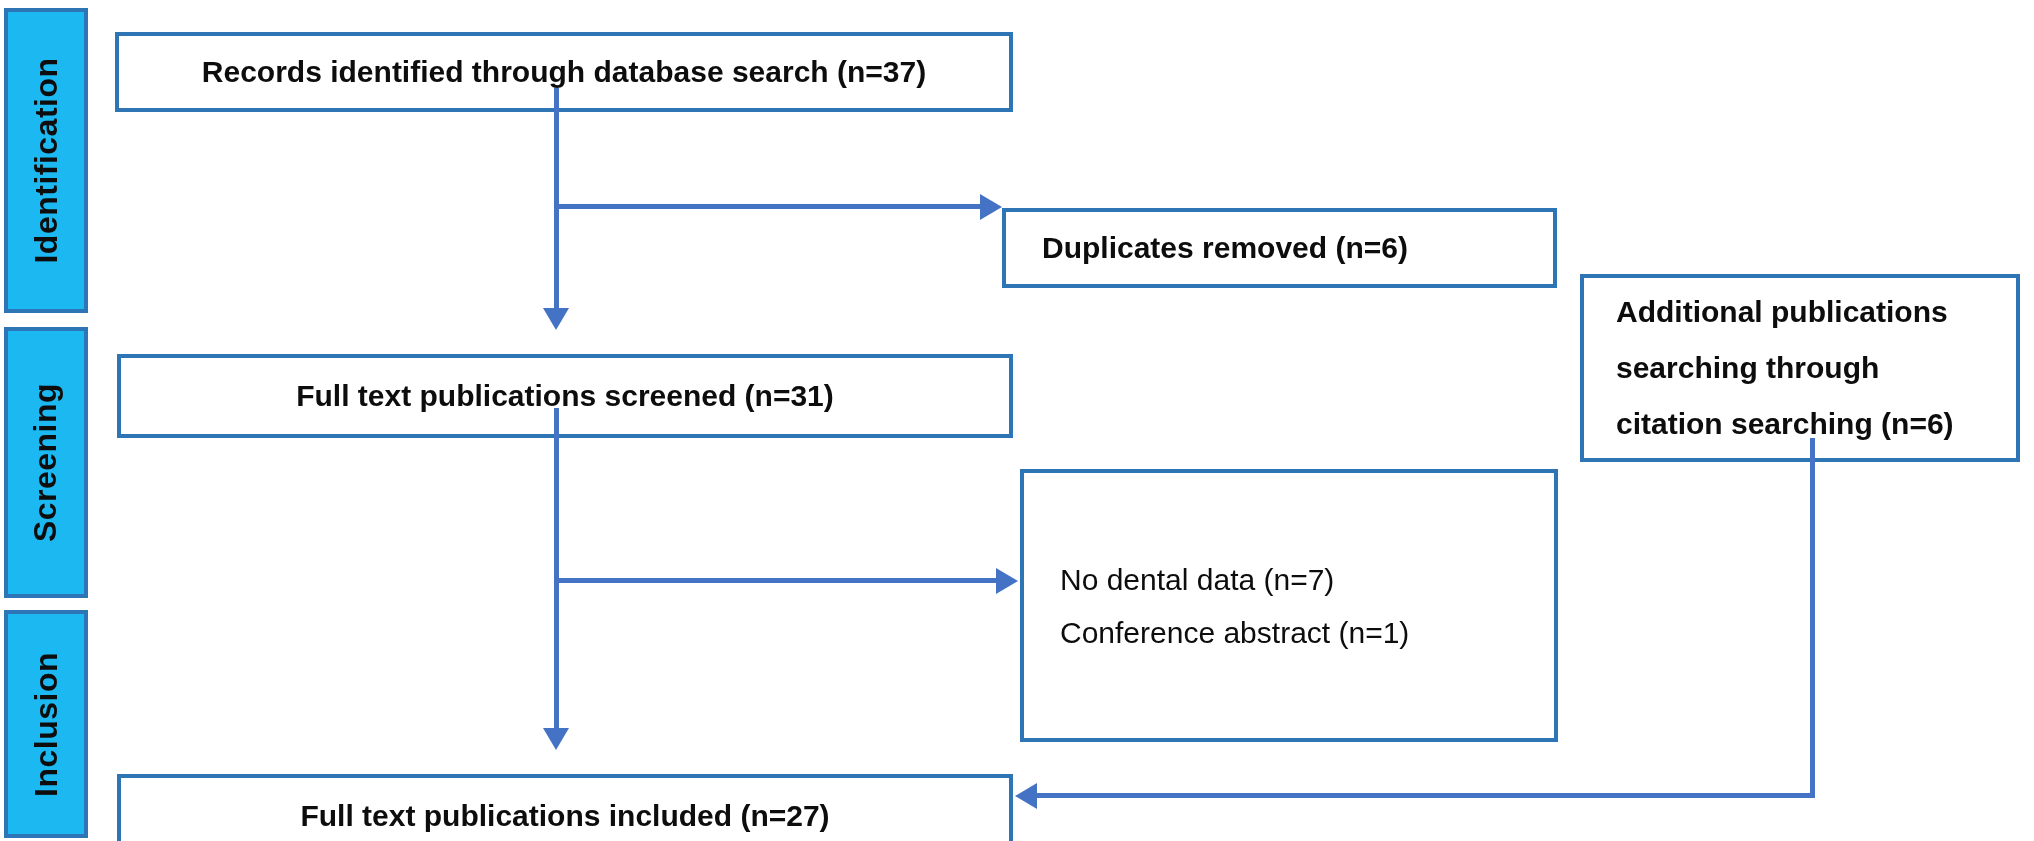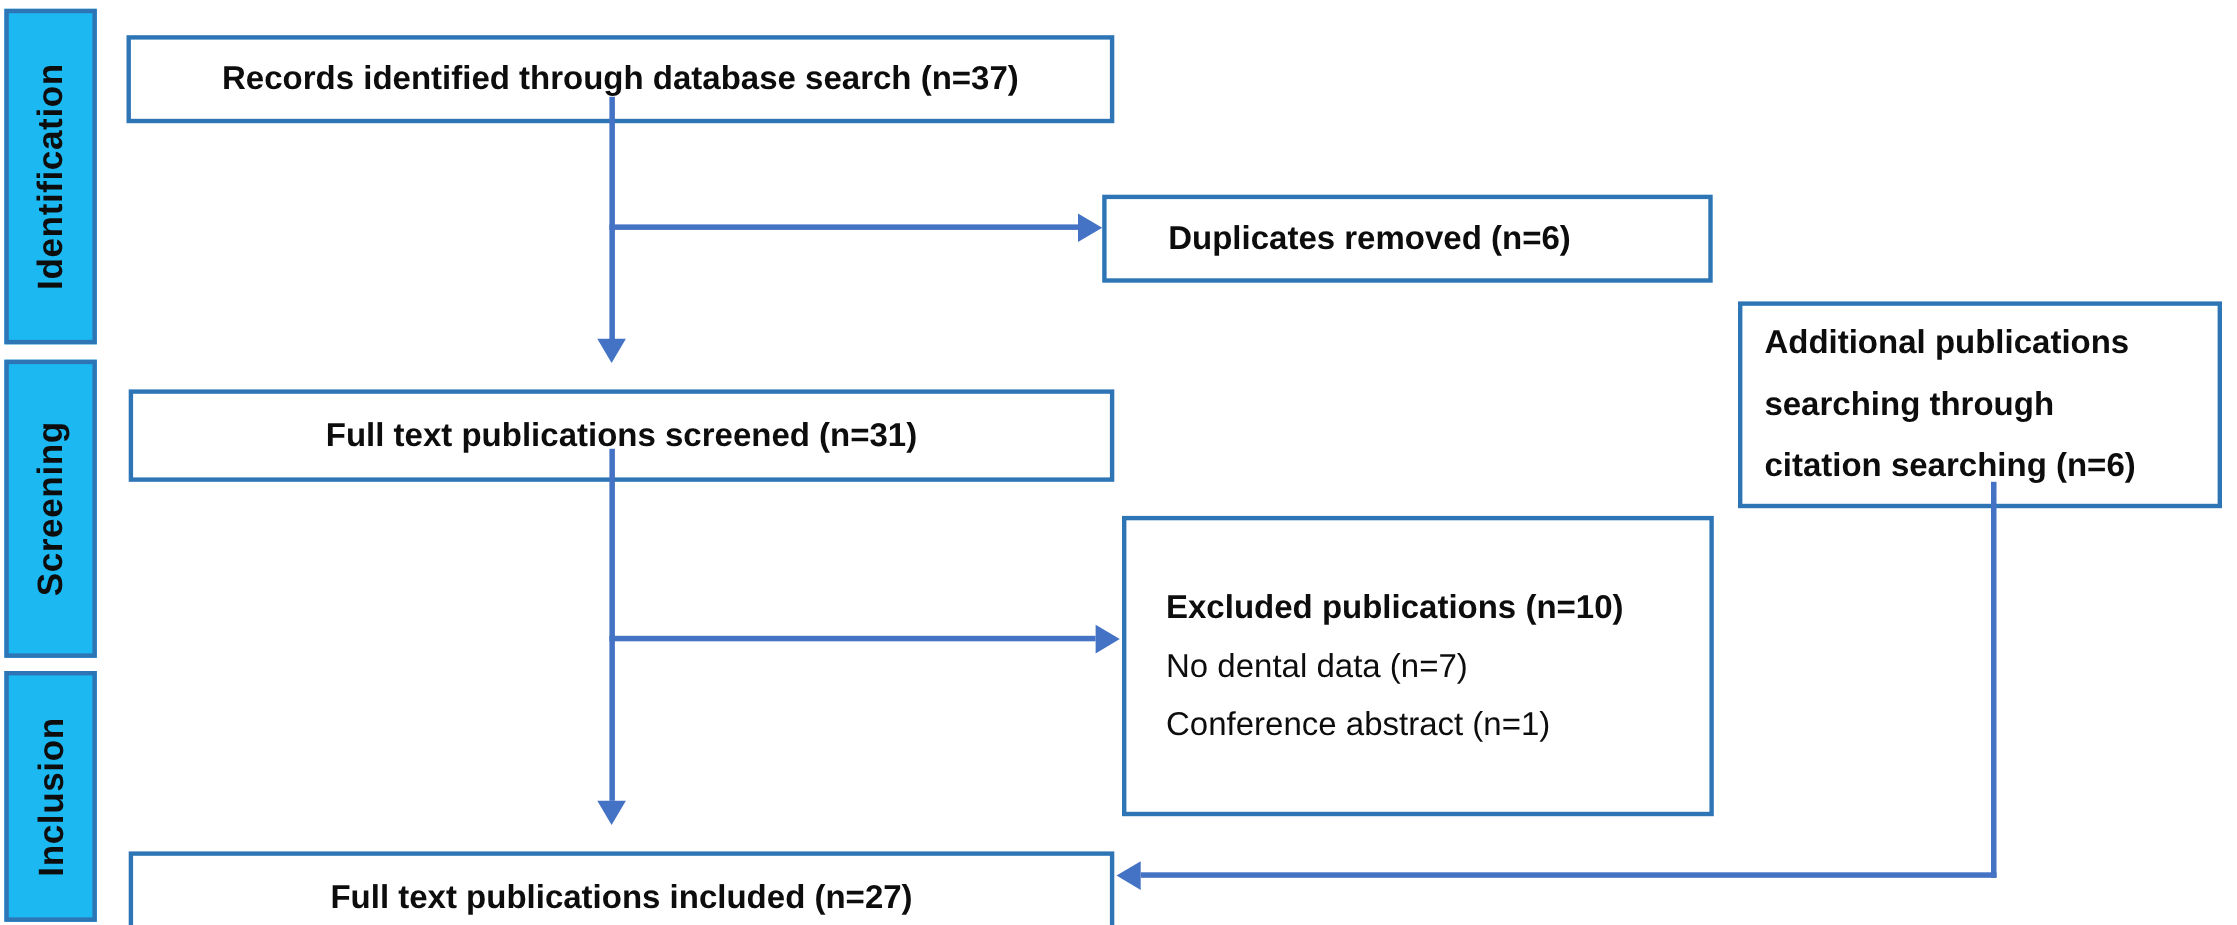--- a/index.html
+++ b/index.html
@@ -70,36 +70,35 @@
     <span>Screening</span>
   </div>
   <div class="stage" style="left:4px; top:610px; width:84px; height:228px;">
     <span>Inclusion</span>
   </div>
 
   <div class="box center" style="left:115px; top:8px; width:898px; height:80px;">
     <span>Records identified through database search (n=37)</span>
   </div>
 
-  <div class="box left" style="left:1002px; top:153px; width:555px; height:80px; padding-left:56px;">
+  <div class="box left" style="left:1002px; top:184px; width:555px; height:80px; padding-left:36px;">
     <span>Duplicates removed (n=6)</span>
   </div>
 
-  <div class="box multi" style="left:1580px; top:250px; width:440px; height:188px; padding-left:20px;">
+  <div class="box multi" style="left:1580px; top:250px; width:440px; height:188px; padding-left:32px;">
     <span class="line-lh">Additional publications</span>
     <span class="line-lh">searching through</span>
     <span class="line-lh">citation searching (n=6)</span>
   </div>
 
   <div class="box center" style="left:117px; top:330px; width:896px; height:84px;">
     <span>Full text publications screened (n=31)</span>
   </div>
 
   <div class="box multi" style="left:1020px; top:445px; width:538px; height:273px; padding-left:36px;">
-    <span class="excl-title">Excluded publications (n=10)</span>
     <span class="excl-line">No dental data (n=7)</span>
     <span class="excl-line">Conference abstract (n=1)</span>
   </div>
 
   <div class="box center" style="left:117px; top:750px; width:896px; height:84px;text-align:right;">
     <span>Full text publications included (n=27)</span>
   </div>
 
   <div class="vline" style="left:554px; top:88px; height:222px;"></div>
   <div class="ah down" style="left:543px; top:308px;"></div>

